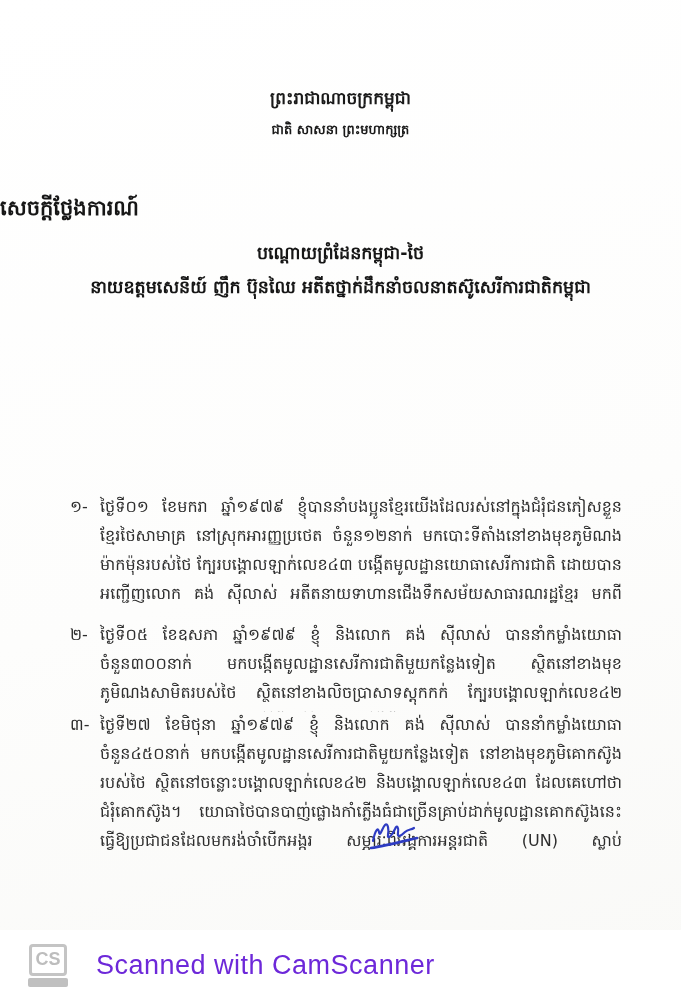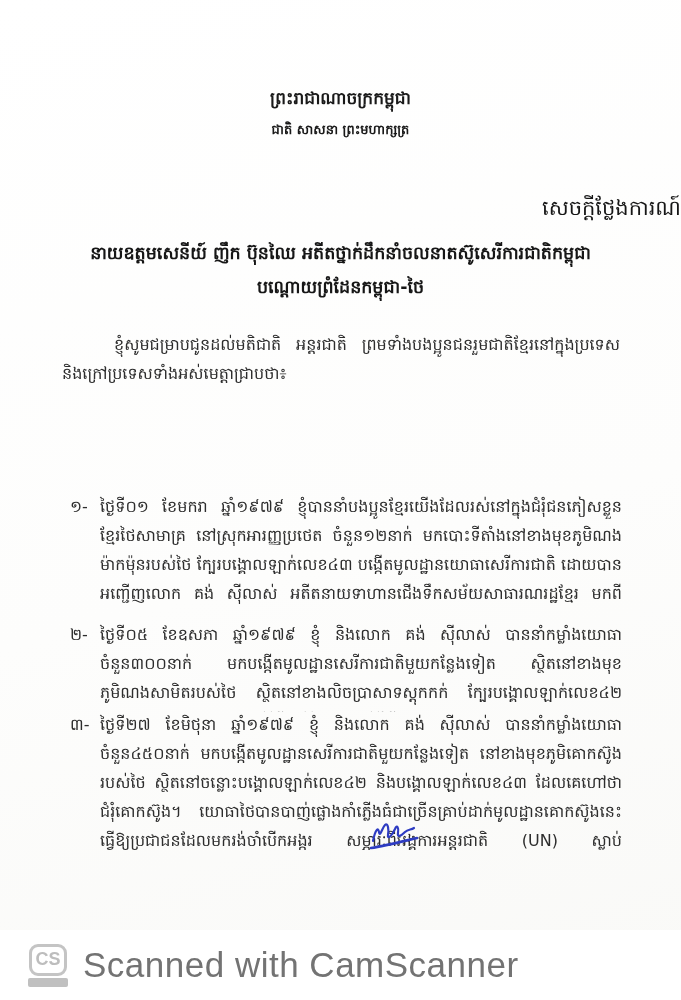--- a/index.html
+++ b/index.html
@@ -9,22 +9,22 @@
     margin:0;
     background:linear-gradient(165deg,#ffffff 0%,#fdfdfc 55%,#f9f9f7 100%);
     overflow:hidden;
     font-family:"DejaVu Sans",sans-serif;
     color:#2b2b2b;
   }
   .doc-header{position:absolute;top:82px;left:0;width:100%;text-align:center;
     font-weight:700;color:#191919;line-height:32px;}
   .motto1{font-size:17px;}
   .motto2{font-size:13px;}
-  .doc-title{position:absolute;top:194px;left:0;width:100%;text-align:right;
-    font-weight:400;font-size:21px;color:#161616;}
+  .doc-title{position:absolute;top:194px;left:0;width:100%;text-align:left;
+    font-weight:700;font-size:21px;color:#161616;}
   .doc-subtitle{position:absolute;top:236px;left:40px;width:601px;text-align:center;
     font-weight:700;font-size:17.5px;line-height:34px;color:#161616;}
   .para{
     position:absolute;left:62px;width:558px;margin:0;
     font-size:16px;line-height:29px;text-align:justify;color:#2d2d2d;
     overflow:hidden;
   }
   .para.indent{text-indent:52px;}
   .pos-p1{top:330px;max-height:62px;}
   .pos-p2{top:402px;max-height:90px;}
@@ -38,49 +38,48 @@
   .pos-i2{top:620px;} .pos-i2 .itext{max-height:92px;}
   .pos-i3{top:710px;} .pos-i3 .itext{max-height:142px;}
   .ink{position:absolute;left:370px;top:820px;}
   .footer{
     position:absolute;left:0;right:0;bottom:0;height:70px;
     background:#ffffff;display:flex;align-items:center;gap:15px;
     padding-left:28px;box-sizing:border-box;
   }
   .cs-logo{display:flex;flex-direction:column;align-items:center;}
   .cs-box{
-    width:32px;height:26px;border:3px solid #c4c4c4;border-radius:9px;
+    width:32px;height:26px;border:3px solid #c4c4c4;border-radius:4px;
     display:flex;align-items:center;justify-content:center;
     color:#bdbdbd;font-weight:700;font-size:18px;
     font-family:"Liberation Sans",sans-serif;background:#ffffff;
   }
   .cs-base{width:40px;height:9px;background:#c0c0c0;border-radius:2px;margin-top:2px;}
   .wm-text{
     font-family:"Liberation Sans",sans-serif;
-    font-size:35px;color:#737373;letter-spacing:.5px;white-space:nowrap;
+    font-size:27px;color:#6d28d9;letter-spacing:.5px;white-space:nowrap;margin-left:13px;
   }
 </style>
 </head>
 <body>
 
 <div class="sheet">
 
   <div class="doc-header">
     <div class="motto1">ព្រះរាជាណាចក្រកម្ពុជា</div>
     <div class="motto2">ជាតិ សាសនា ព្រះមហាក្សត្រ</div>
   </div>
 
   <div class="doc-title">សេចក្តីថ្លែងការណ៍</div>
 
   <div class="doc-subtitle">
+    <div>បណ្តោយព្រំដែនកម្ពុជា-ថៃ</div>
     <div>នាយឧត្តមសេនីយ៍ ញឹក ប៊ុនឈៃ អតីតថ្នាក់ដឹកនាំចលនាតស៊ូសេរីការជាតិកម្ពុជា</div>
-    <div>បណ្តោយព្រំដែនកម្ពុជា-ថៃ</div>
   </div>
 
-  <p class="para indent pos-p1">ខ្ញុំសូមជម្រាបជូនដល់មតិជាតិ អន្តរជាតិ ព្រមទាំងបងប្អូនជនរួមជាតិខ្មែរនៅក្នុងប្រទេស និងក្រៅប្រទេសទាំងអស់មេត្តាជ្រាបថា៖</p>
 
 
   <div class="item pos-i1">
     <span class="num">១-</span>
     <span class="itext">ថ្ងៃទី០១ ខែមករា ឆ្នាំ១៩៧៩ ខ្ញុំបាននាំបងប្អូនខ្មែរយើងដែលរស់នៅក្នុងជំរុំជនភៀសខ្លួនខ្មែរថៃសាមាគ្រ នៅស្រុកអារញ្ញប្រថេត ចំនួន១២នាក់ មកបោះទីតាំងនៅខាងមុខភូមិណងម៉ាកម៉ុនរបស់ថៃ ក្បែរបង្គោលឡាក់លេខ៤៣ បង្កើតមូលដ្ឋានយោធាសេរីការជាតិ ដោយបានអញ្ជើញលោក គង់ ស៊ីលាស់ អតីតនាយទាហានជើងទឹកសម័យសាធារណរដ្ឋខ្មែរ មកពីប្រទេសបារាំងមកដឹកនាំចលនាសេរីការជាតិនេះ។</span>
   </div>
 
   <div class="item pos-i2">
     <span class="num">២-</span>
     <span class="itext">ថ្ងៃទី០៥ ខែឧសភា ឆ្នាំ១៩៧៩ ខ្ញុំ និងលោក គង់ ស៊ីលាស់ បាននាំកម្លាំងយោធា ចំនួន៣០០នាក់ មកបង្កើតមូលដ្ឋានសេរីការជាតិមួយកន្លែងទៀត ស្ថិតនៅខាងមុខភូមិណងសាមិតរបស់ថៃ ស្ថិតនៅខាងលិចប្រាសាទស្តុកកក់ ក្បែរបង្គោលឡាក់លេខ៤២ ដែលមូលដ្ឋាននេះគេហៅថាជំរុំថ្មី ឬជំរុំ០០៧ ឬជំរុំរិទ្ធីសែន។</span>

